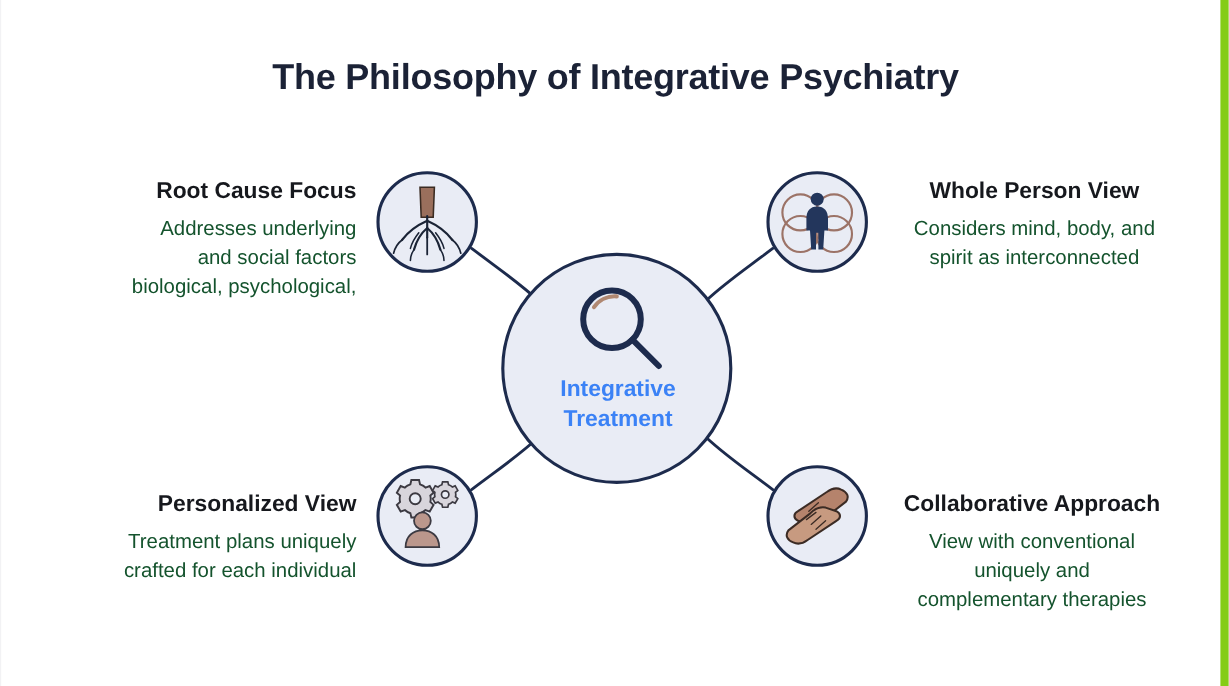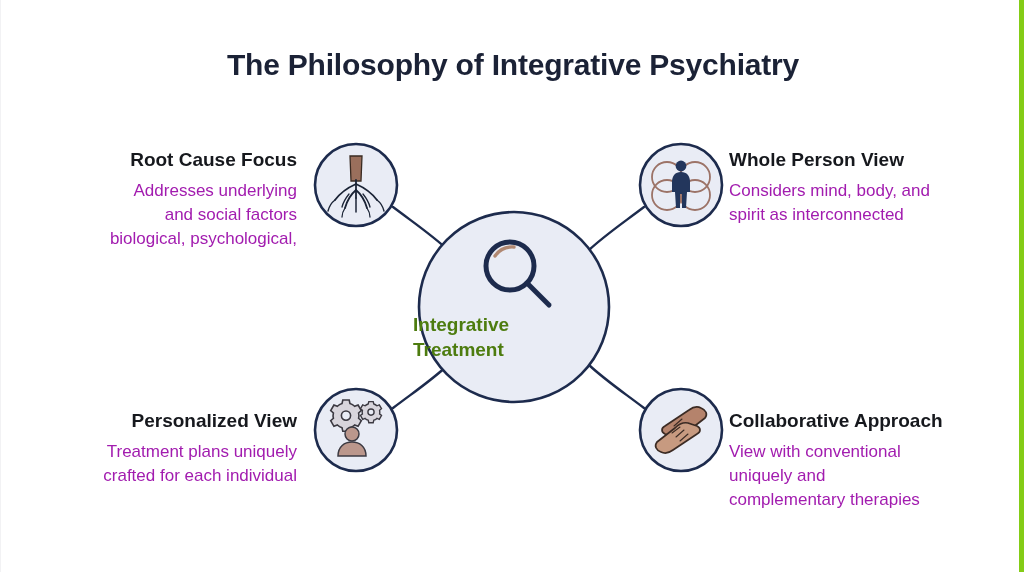--- a/index.html
+++ b/index.html
@@ -14,21 +14,21 @@
     overflow: hidden;
     position: relative;
   }
 
   #canvas {
     position: relative;
     width: 1024px;
     height: 572px;
     background: #ffffff;
     border-left: 1px solid #f2f2f4;
-    border-right: 5px solid #84cc16;
+    border-right: 7px solid #84cc16;
     box-sizing: border-box;
   }
 
   
   .title {
     position: absolute;
     top: 48px;
     left: 0;
     width: 1024px;
     text-align: center;
@@ -54,42 +54,43 @@
   .node-title {
     font-size: 19px;
     font-weight: bold;
     color: #16181d;
     line-height: 1.25;
     margin-bottom: 7px;
     margin-top: 20px;
   }
   .node-desc {
     font-size: 17px;
-    color: #a21caf;
+    color: #14532d;
     line-height: 1.42;
   }
 
   .align-right { text-align: right; }
-  .align-left  { text-align: left; }
+  .align-left  { text-align: center; }
 
   
   .tl { left: 40px;  top: 128px; width: 256px; }
   .tr { left: 728px; top: 128px; width: 266px; }
   .bl { left: 40px;  top: 389px; width: 256px; }
   .br { left: 728px; top: 389px; width: 262px; }
 
   
   .center-label {
     position: absolute;
     left: 412px;
     top: 312px;
     width: 204px;
+    text-align: center;
     font-size: 19px;
     font-weight: bold;
-    color: #4d7c0f;
+    color: #3b82f6;
     line-height: 1.32;
   }
 </style>
 </head>
 <body>
 
 <div id="canvas">
 
   <div class="title">The Philosophy of Integrative Psychiatry</div>
 

